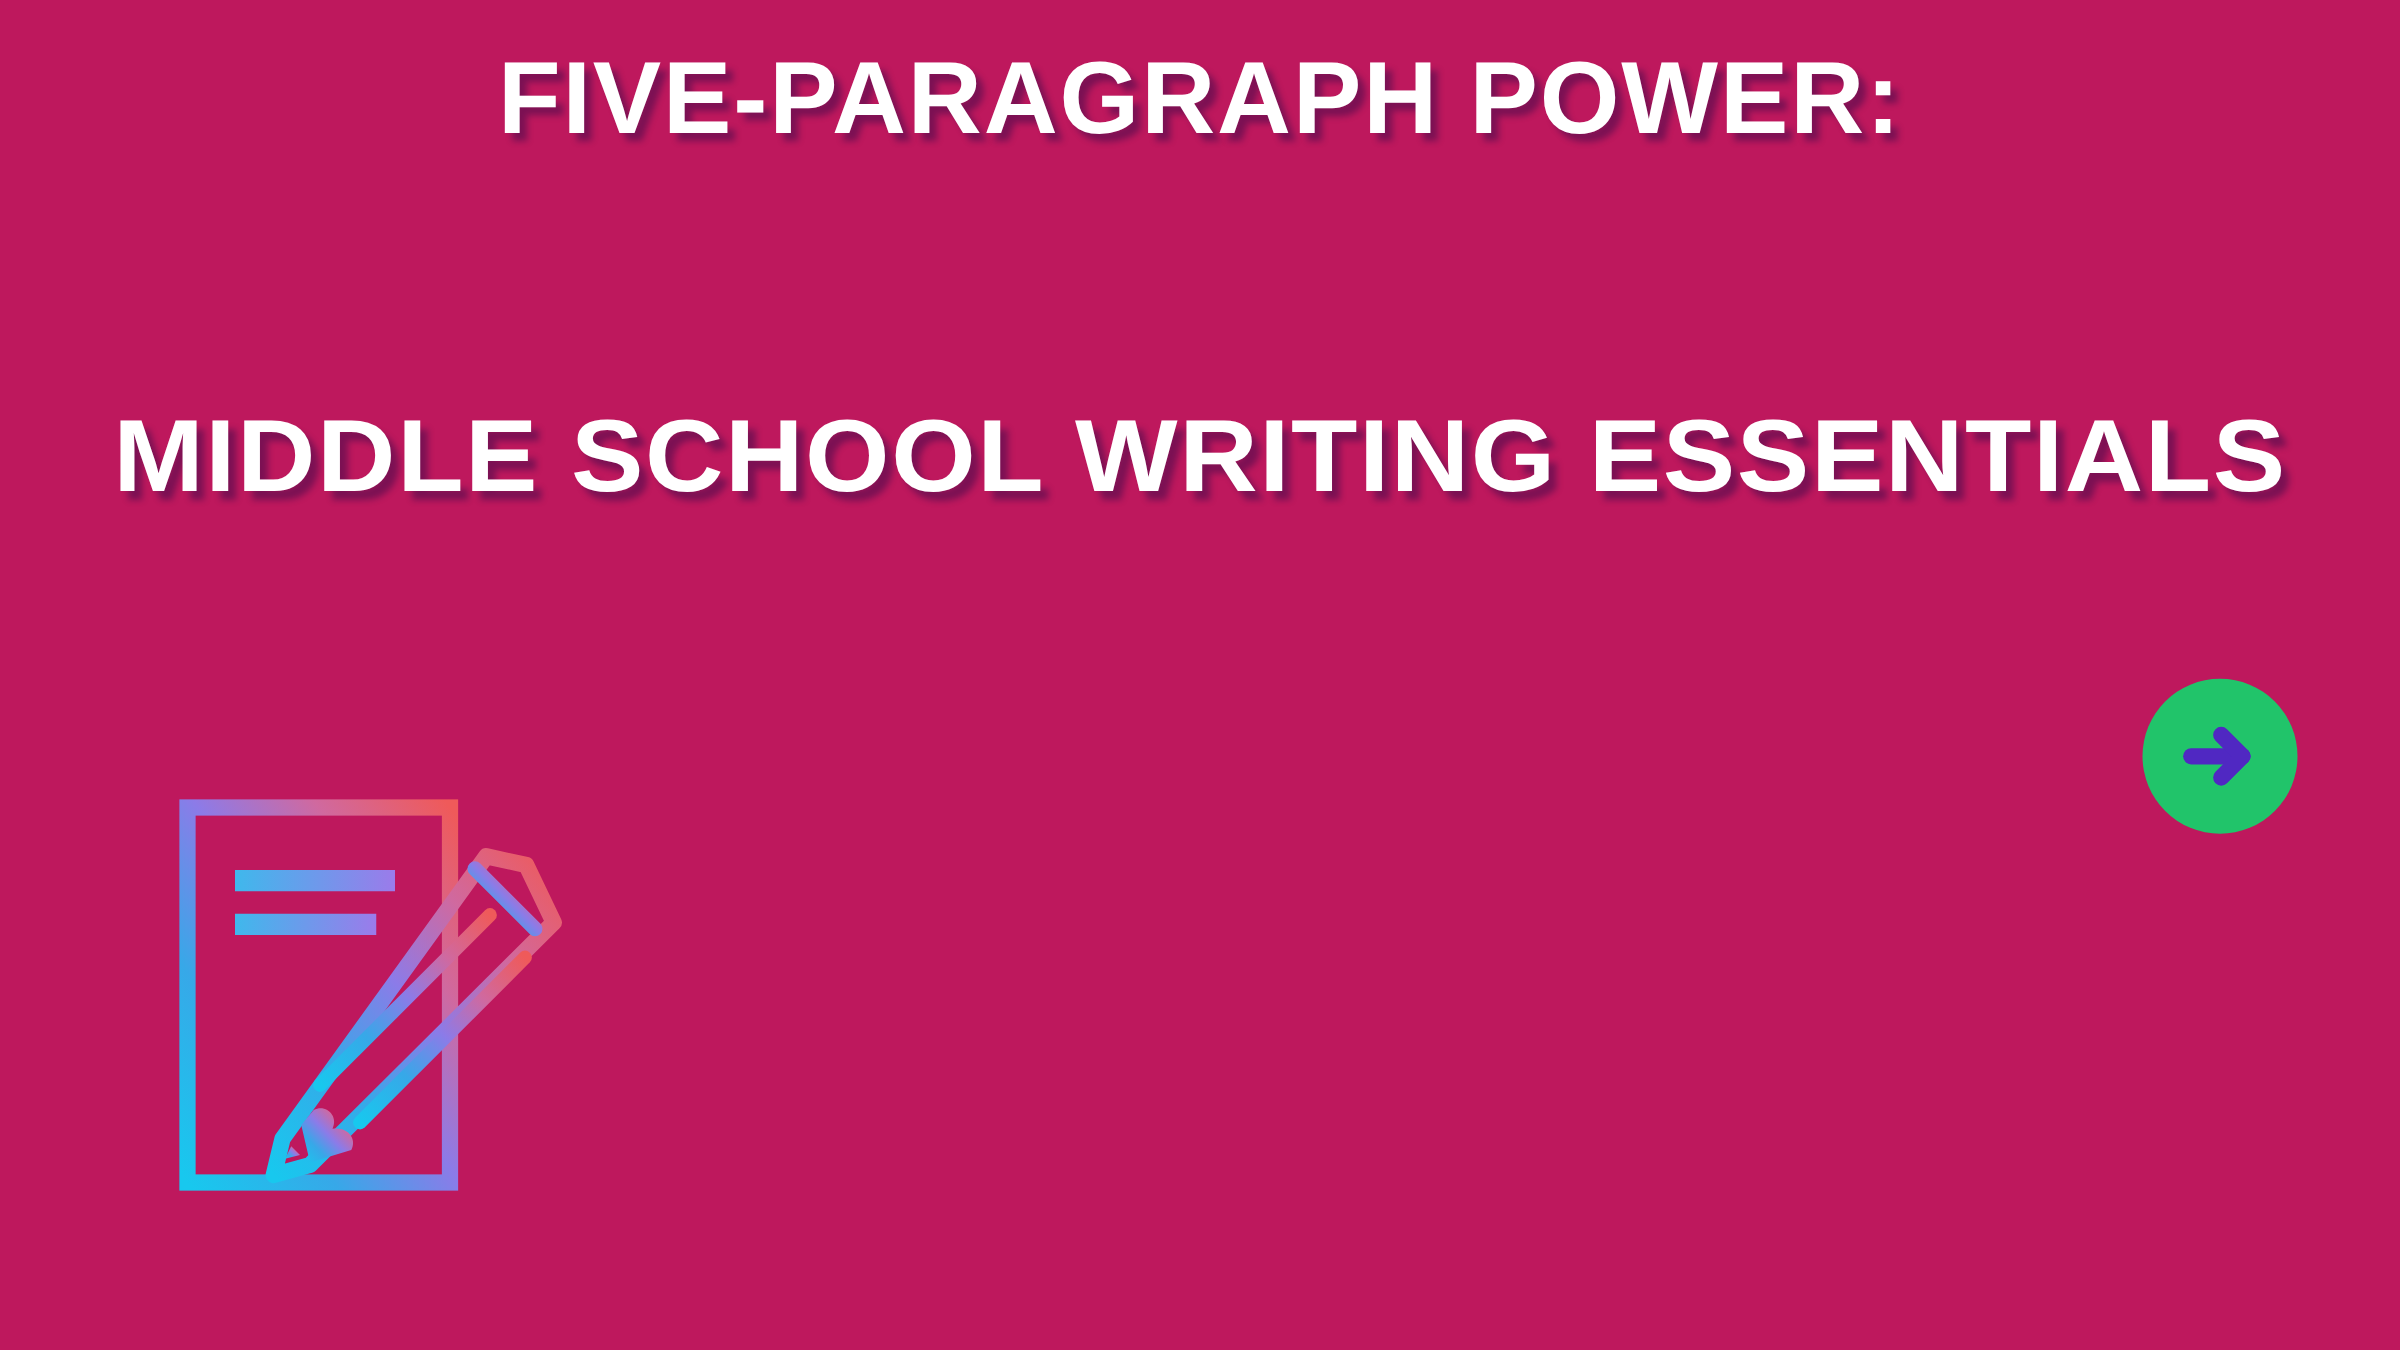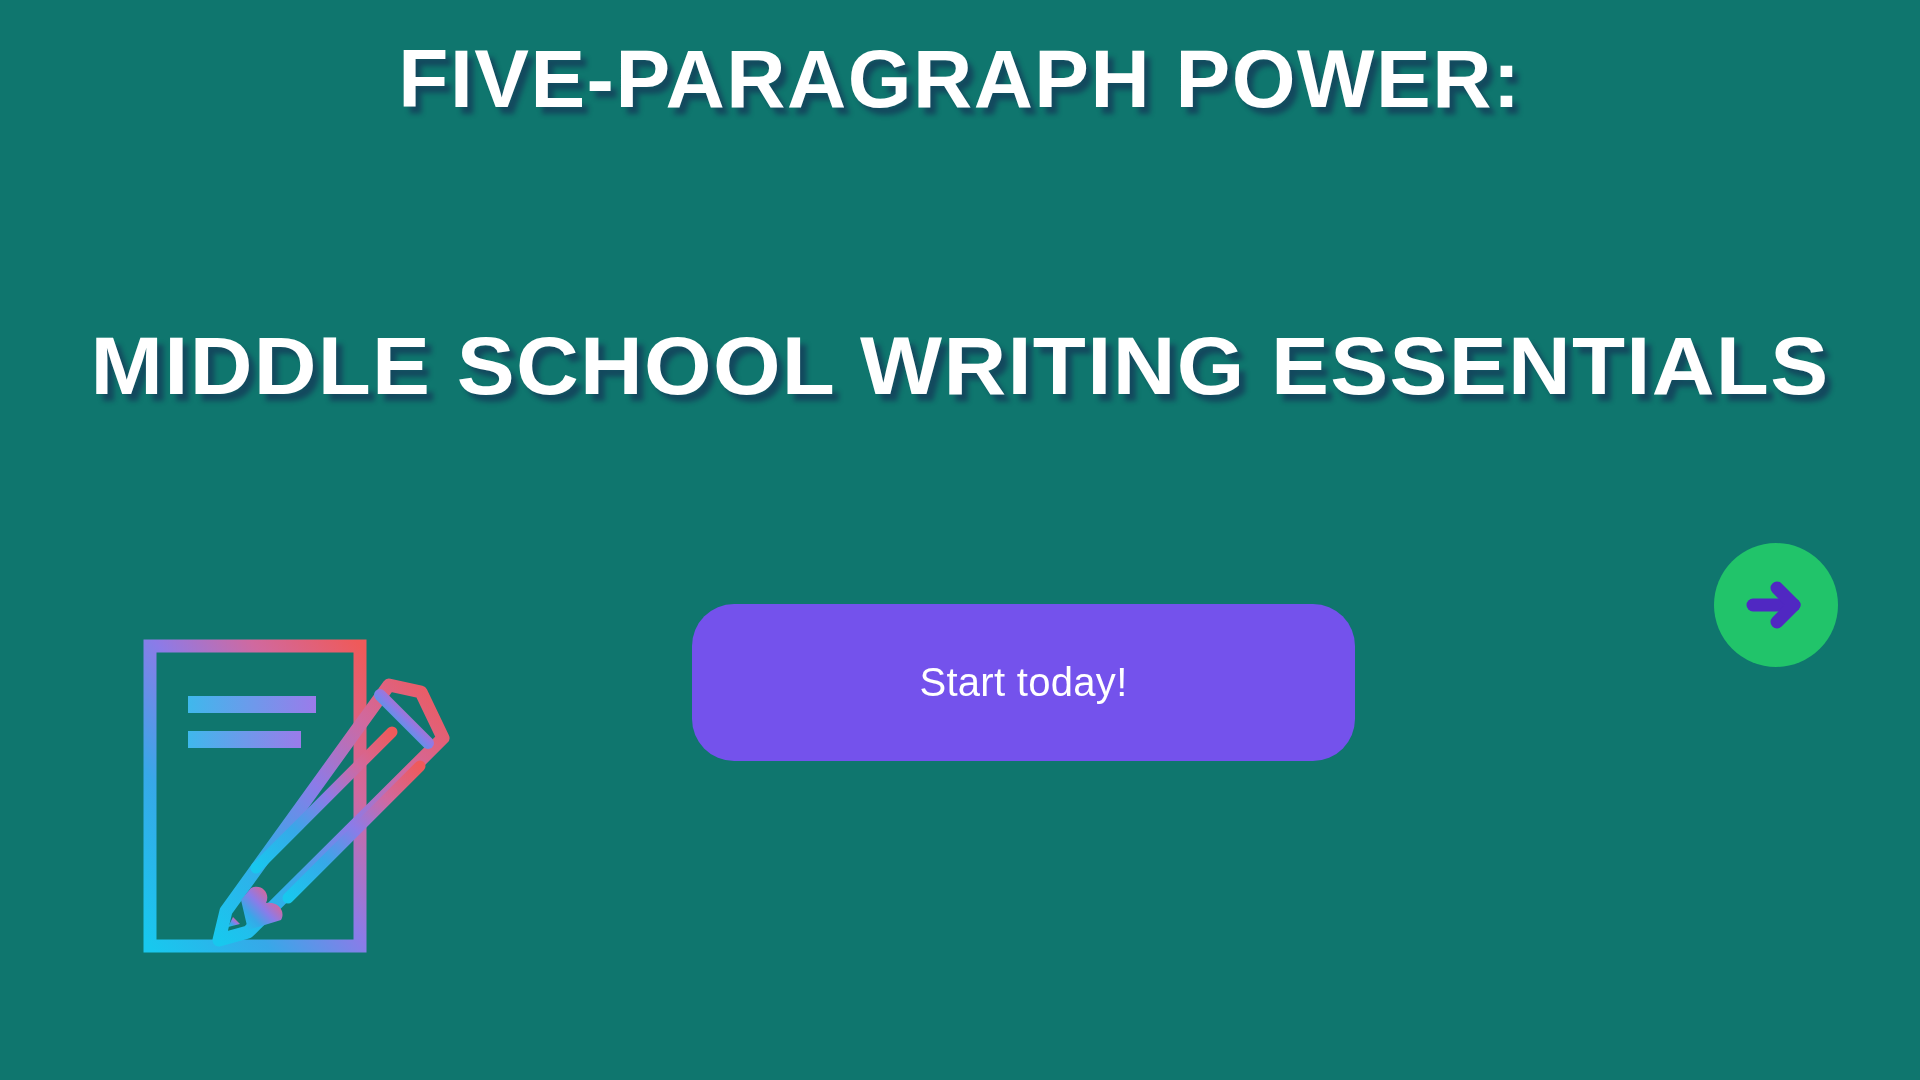--- a/index.html
+++ b/index.html
@@ -15,21 +15,21 @@
     font-family: "Liberation Sans", sans-serif;
     position: relative;
   }
 
   #slide {
     position: absolute;
     left: 0;
     top: 0;
     width: 1920px;
     height: 1080px;
-    background: #0f766e;
+    background: #be185d;
     overflow: hidden;
   }
 
   
   .headline-block {
     position: absolute;
     left: 0;
     top: 0;
     width: 1920px;
   }
@@ -122,23 +122,20 @@
 </head>
 <body>
 
 <div id="slide">
 
   <div class="headline-block">
     <div class="headline-1">FIVE-PARAGRAPH POWER:</div>
     <div class="headline-2">MIDDLE SCHOOL WRITING ESSENTIALS</div>
   </div>
 
-  <button class="cta-button">
-    <span class="cta-label">Start today!</span>
-  </button>
 
   <div class="arrow-badge">
     <span>
       <svg width="80" height="80" viewBox="0 0 80 80" aria-hidden="true">
         <g stroke="#5028C2" stroke-width="13" stroke-linecap="round" stroke-linejoin="round" fill="none">
           <line x1="17" y1="40" x2="58" y2="40"></line>
           <polyline points="41,23 58,40 41,57"></polyline>
         </g>
       </svg>
     </span>

